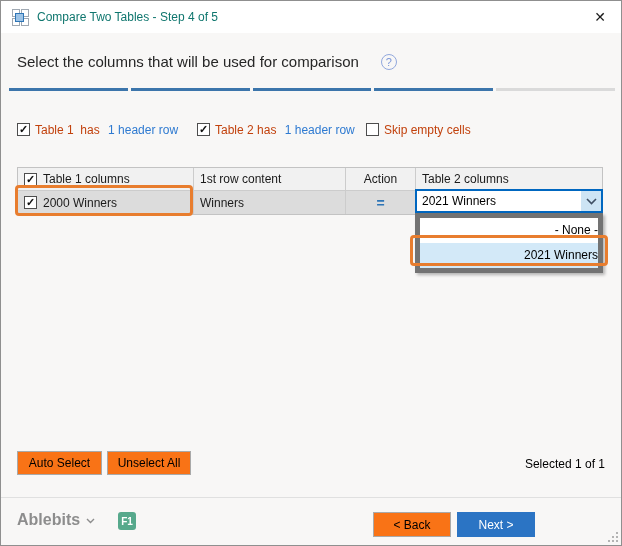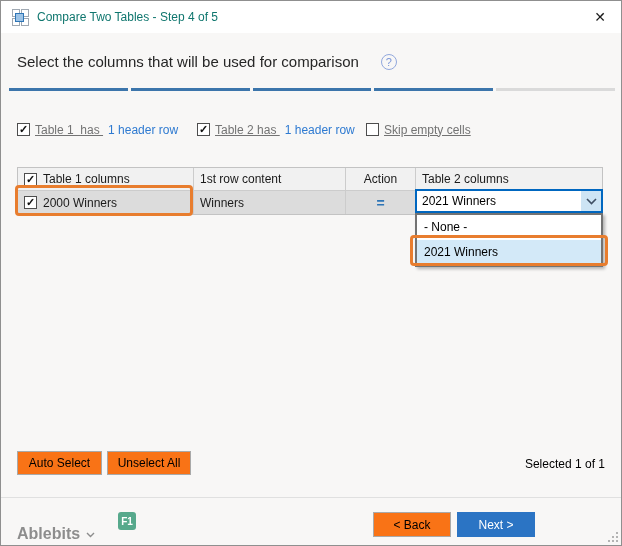--- a/index.html
+++ b/index.html
@@ -25,53 +25,53 @@
   .heading { font-size:15px; color:#262626; }
   .help { width:16px; height:16px; border:1px solid #92a8dd; border-radius:50%; color:#7b96d8; font-size:11px; display:flex; align-items:center; justify-content:center; }
   
   .progress { position:absolute; left:8px; top:87px; width:606px; height:3px; display:flex; gap:3px; }
   .progress .seg { flex:1; height:3px; background:#dadada; }
   .progress .seg.done { background:#3c75ab; }
   
   .opt { position:absolute; top:121px; display:flex; align-items:center; gap:5px; height:15px; cursor:default; }
   .opt.o1 { left:16px; } .opt.o2 { left:196px; } .opt.o3 { left:365px; }
   .cb { width:13px; height:13px; background:#fff; border:1px solid #4d4d4d; font-size:11px; font-weight:bold; line-height:11px; text-align:center; color:#111; flex:none; }
-  .opt-label { white-space:pre; color:#737373;text-decoration:underline; }
+  .opt-label { white-space:pre; color:#c2410c; }
   .opt-link { color:#2e7ad1; white-space:pre; }
   
   .table { position:absolute; left:16px; top:166px; width:586px; border:1px solid #c3c3c3; background:#fff; }
   .trow { display:flex; height:23px; align-items:stretch; }
   .trow.thead { background:#f1f1f1; border-bottom:1px solid #cccccc; }
   .trow.tdata { background:#dcdcdc; }
   .tc { display:flex; align-items:center; padding-left:6px; border-right:1px solid #cccccc; overflow:hidden; white-space:nowrap; }
   .tc.c1 { width:176px; gap:6px; }
   .tc.c2 { width:152px; }
   .tc.c3 { width:70px; justify-content:center; padding-left:0; }
   .tc.c4 { width:184px; border-right:none; }
   .equals { color:#2e75b6; font-weight:bold; font-size:14px; }
   
   .combobox { position:absolute; left:414px; top:188px; width:188px; height:24px; background:#fff; border:2px solid #0067c0; display:flex; align-items:center; cursor:pointer; }
   .combobox .val { flex:1; padding-left:5px; color:#000; white-space:nowrap; overflow:hidden; }
   .combobox .chev { width:20px; height:100%; background:#cde4f4; display:flex; align-items:center; justify-content:center; flex:none; }
   
-  .droplist { position:absolute; left:414px; top:212px; width:188px; background:#fff; border:2px solid #737373; box-shadow:2px 2px 3px rgba(0,0,0,0.28); }
+  .droplist { position:absolute; left:414px; top:212px; width:188px; background:#fff; border:5px solid #737373; box-shadow:2px 2px 3px rgba(0,0,0,0.28);text-align:right; }
   .ditem { height:25px; line-height:25px; padding-left:7px; color:#000; cursor:pointer; white-space:nowrap; }
   .ditem.sel { background:#d3e9f8; }
   
   .ann { position:absolute; border:3px solid #e87d2e; border-radius:4px; pointer-events:none; background:transparent; }
   .ann.ann1 { left:14px; top:184px; width:178px; height:31px; }
   .ann.ann2 { left:409px; top:234px; width:198px; height:31px; }
   
   .btn { position:absolute; height:24px; background:#f97316; border:1px solid #a9a9a9; display:flex; align-items:center; justify-content:center; font-size:12px; color:#000; cursor:pointer; }
   .btn-auto { left:16px; top:450px; width:85px; }
   .btn-unselect { left:106px; top:450px; width:84px; }
   .status { position:absolute; right:16px; top:456px; color:#000;text-align:center; }
   
   .footer { position:absolute; left:0; top:496px; width:100%; height:49px; border-top:1px solid #e0e0e0; }
-  .brand { position:absolute; left:16px; top:27px; display:flex; align-items:center; gap:6px; color:#8d8d8d; font-size:16px; font-weight:bold; cursor:pointer; }
+  .brand { position:absolute; left:16px; top:13px; display:flex; align-items:center; gap:6px; color:#8d8d8d; font-size:16px; font-weight:bold; cursor:pointer; }
   .brand .bchev { display:flex; align-items:center; padding-top:2px; }
   .f1-badge { position:absolute; left:117px; top:14px; width:18px; height:18px; background:#57a98c; border-radius:3px; color:#fff; font-size:10px; font-weight:bold; display:flex; align-items:center; justify-content:center; cursor:pointer; }
   .btn-back   { left:372px; top:14px; width:78px; height:25px; position:absolute; }
   .btn-next   { left:456px; top:14px; width:78px; height:25px; position:absolute; background:#2b74c4; border:1px solid #2b74c4; color:#fff; }
   .btn-cancel { left:541px; top:14px; width:72px; height:25px; position:absolute;margin-top:33px; }
   .grip { position:absolute; right:2px; bottom:2px; }
 </style>
 </head>
 <body>
 

